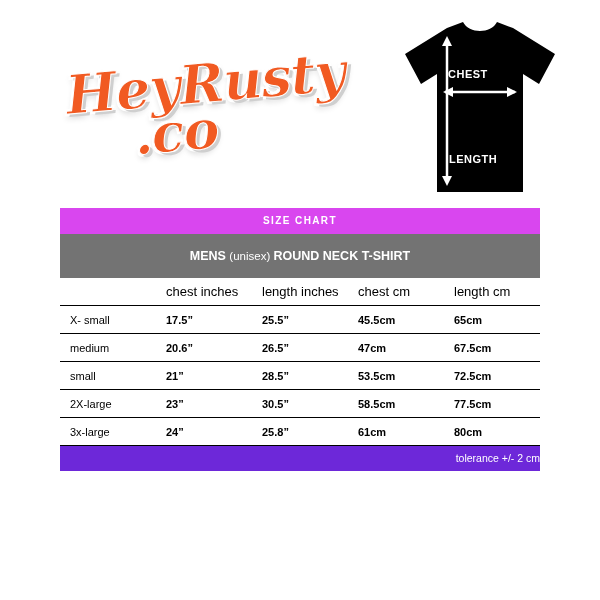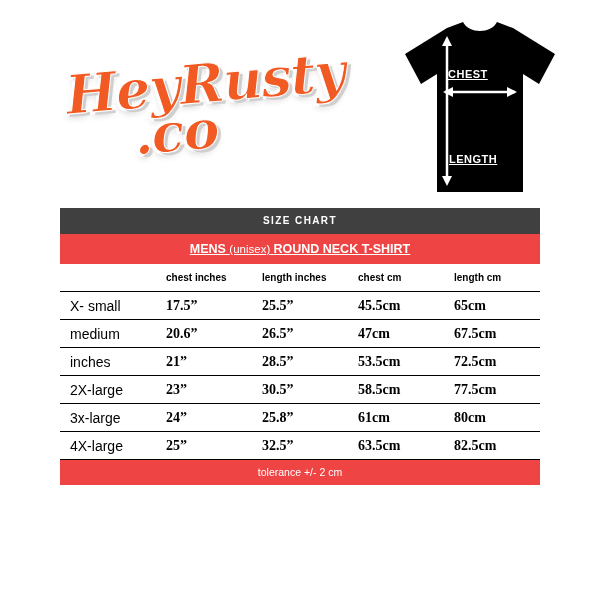--- a/index.html
+++ b/index.html
@@ -68,91 +68,88 @@
     height: 186px;
   }
   .shirt-svg { display: block; }
   .shirt-label {
     position: absolute;
     font-family: "Liberation Sans", sans-serif;
     font-weight: bold;
     font-size: 11px;
     color: #ffffff;
     letter-spacing: 0.5px;
-    text-decoration: underline;
   }
   .label-chest { left: 63px; top: 54px; }
   .label-length { left: 64px; top: 139px; }
 
   
   .chart {
     position: absolute;
     left: 60px;
     top: 208px;
     width: 480px;
     border-collapse: collapse;
     table-layout: fixed;
   }
   .chart td, .chart th {
     padding: 0;
     margin: 0;
   }
   .bar-black {
-    background: #404040;
+    background: #d946ef;
     color: #ffffff;
     text-align: center;
     font-size: 10px;
     font-weight: bold;
     letter-spacing: 1.4px;
     height: 26px;
     line-height: 26px;
   }
   .bar-orange {
-    background: #ef4444;
+    background: #737373;
     color: #ffffff;
     text-align: center;
     font-size: 12.5px;
     font-weight: bold;
-    height: 30px;
+    height: 44px;
     line-height: 30px;
-    text-decoration: underline;
   }
   .bar-orange .light {
     font-weight: normal;
     font-size: 11.5px;
   }
   .bar-footer {
-    background: #ef4444;
-    color: #ffffff;
-    text-align: center;
+    background: #6d28d9;
+    color: #ffffff;
+    text-align: right;
     font-size: 10.5px;
     height: 25px;
     line-height: 25px;
   }
   .head-row td {
-    font-size: 10px;
-    font-weight: bold;
+    font-size: 13px;
+    font-weight: normal;
     height: 27px;
     padding-left: 10px;
     border-bottom: 1px solid #000000;
     vertical-align: middle;
   }
   .data-row td {
-    font-size: 14px;
+    font-size: 11px;
     height: 27px;
     padding-left: 10px;
     border-bottom: 1px solid #000000;
     vertical-align: middle;
   }
   .data-row td.size-cell {
     font-weight: normal;
   }
   .data-row td.val {
     font-weight: bold;
-    font-family: Liberation Serif, serif;
   }
   .col-size { width: 96px; }
   .col-a { width: 96px; }
   .col-b { width: 96px; }
   .col-c { width: 96px; }
   .col-d { width: 96px; }
 </style>
 </head>
 <body>
 
@@ -216,45 +213,38 @@
       <td class="val">65cm</td>
     </tr>
     <tr class="data-row">
       <td class="size-cell">medium</td>
       <td class="val">20.6”</td>
       <td class="val">26.5”</td>
       <td class="val">47cm</td>
       <td class="val">67.5cm</td>
     </tr>
     <tr class="data-row">
-      <td class="size-cell">inches</td>
+      <td class="size-cell">small</td>
       <td class="val">21”</td>
       <td class="val">28.5”</td>
       <td class="val">53.5cm</td>
       <td class="val">72.5cm</td>
     </tr>
     <tr class="data-row">
       <td class="size-cell">2X-large</td>
       <td class="val">23”</td>
       <td class="val">30.5”</td>
       <td class="val">58.5cm</td>
       <td class="val">77.5cm</td>
     </tr>
     <tr class="data-row">
       <td class="size-cell">3x-large</td>
       <td class="val">24”</td>
       <td class="val">25.8”</td>
       <td class="val">61cm</td>
       <td class="val">80cm</td>
     </tr>
-    <tr class="data-row">
-      <td class="size-cell">4X-large</td>
-      <td class="val">25”</td>
-      <td class="val">32.5”</td>
-      <td class="val">63.5cm</td>
-      <td class="val">82.5cm</td>
-    </tr>
 
     <tr>
       <td class="bar-footer" colspan="5">tolerance +/- 2 cm</td>
     </tr>
   </tbody>
 </table>
 
 </body></html>

